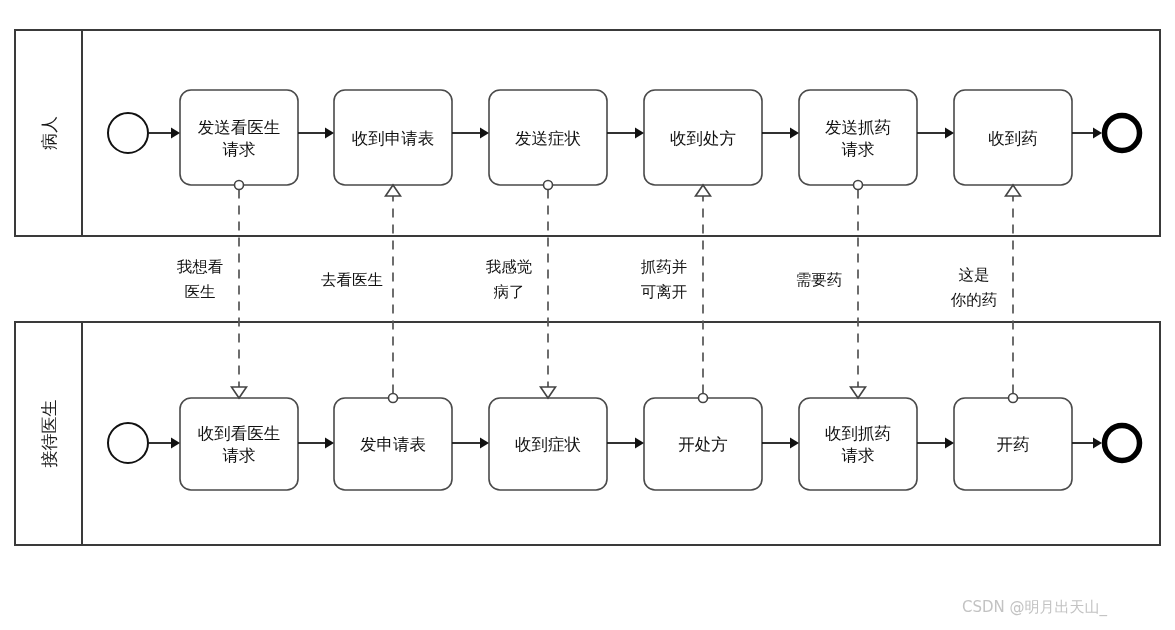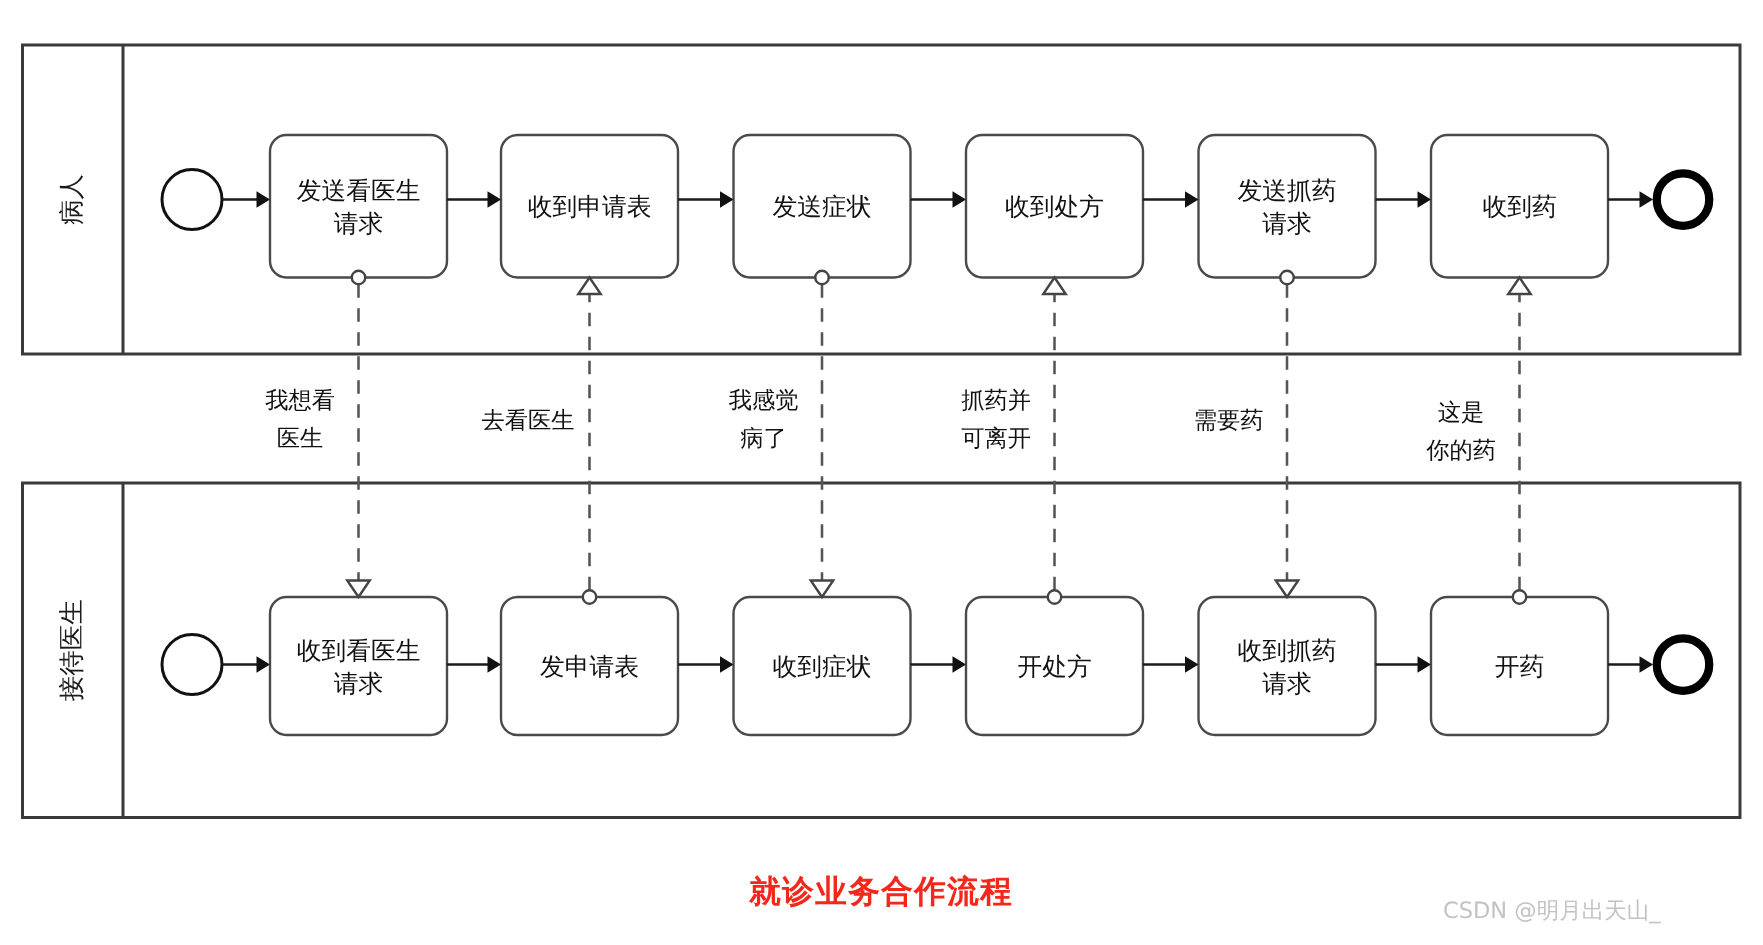--- a/index.html
+++ b/index.html
@@ -281,16 +281,15 @@
         <g>
           <line x1="1013" y1="393.5" x2="1013" y2="196" class="msg-line"></line>
           <circle cx="1013" cy="398" r="4.5" class="msg-dot"></circle>
           <polygon points="1013,185 1005.5,196 1020.5,196" class="msg-head"></polygon>
           <text x="974" y="280" class="msg-label" text-anchor="end">这是</text>
           <text x="974" y="305" class="msg-label" text-anchor="end">你的药</text>
         </g>
       </g>
     </svg>
 
-  <div class="diagram-title" style="top: 580px; color: rgb(245, 39, 26);">就诊业务合作流程</div>
 
   <div class="watermark" style="left: 962px; top: 598px;">CSDN @明月出天山_</div>
 </div>
 
 </body></html>

